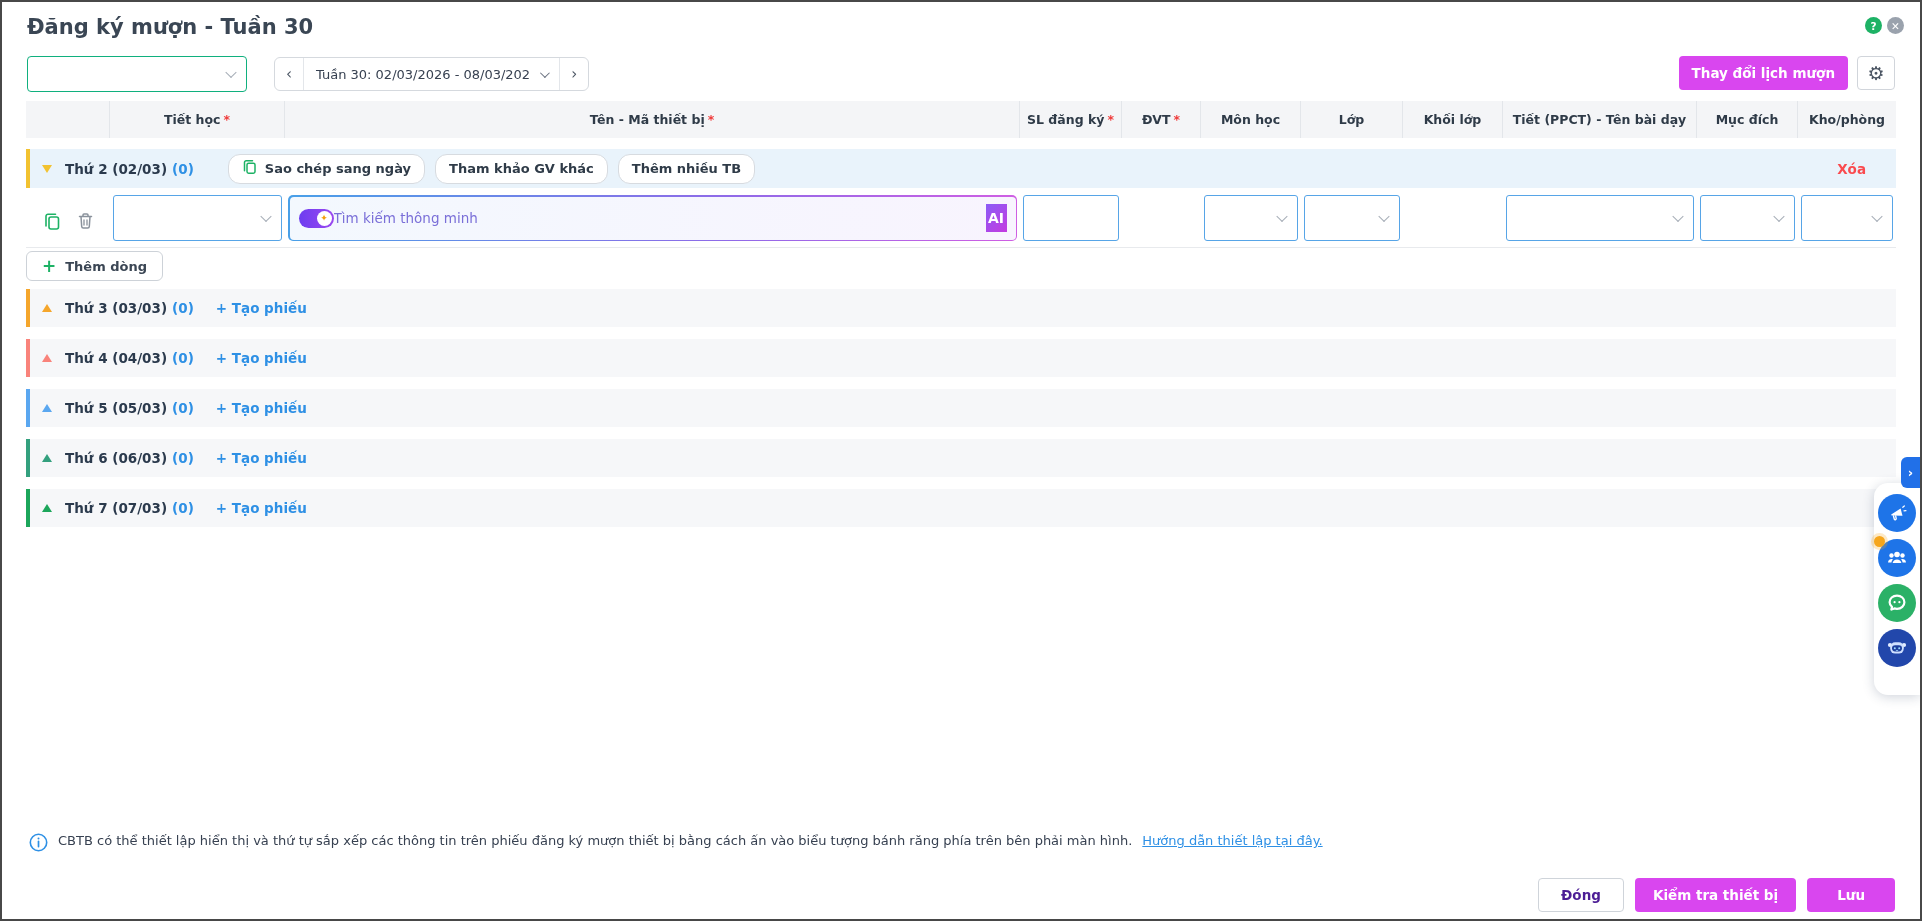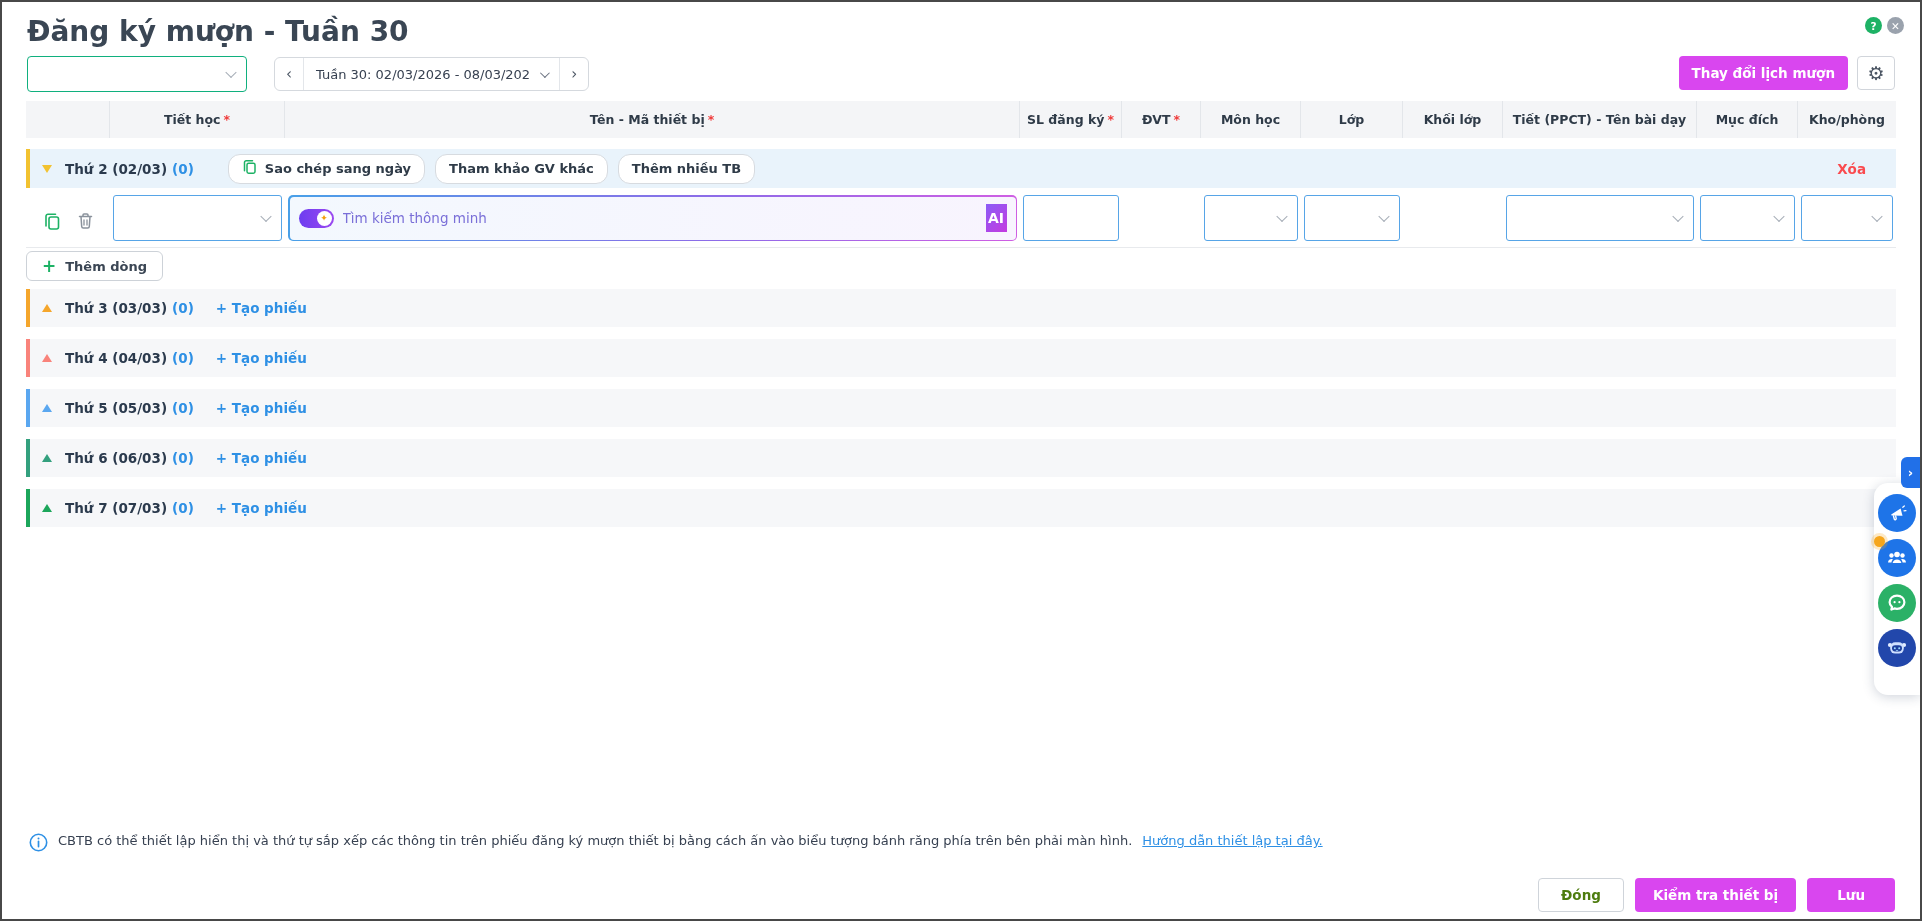--- a/index.html
+++ b/index.html
@@ -1,21 +1,21 @@
 <!DOCTYPE html>
 <html><head>
 <meta charset="utf-8">
 <style>
   * { margin:0; padding:0; box-sizing:border-box; }
   html,body { background:#fff; }
   body { font-family:"DejaVu Sans","Liberation Sans",sans-serif; color:#35414f; }
   .screen { position:relative; width:1922px; height:921px; background:#fff; border:2px solid #484848; overflow:hidden; }
 
   
-  .page-title { position:absolute; top:13px; left:25px; font-size:28px; font-weight:700; color:#3a4654; }
+  .page-title { position:absolute; top:13px; left:25px; font-size:21px; font-weight:700; color:#3a4654; }
   .win-icons { position:absolute; top:15px; right:16px; display:flex; gap:5px; }
   .circle-ic { width:17px; height:17px; border-radius:50%; color:#fff; font-size:10.5px; font-weight:700;
                display:flex; align-items:center; justify-content:center; cursor:pointer; }
   .help { background:#1db265; }
   .close { background:#9aa2ad; }
 
   
   .toolbar { position:absolute; top:54px; left:25px; right:25px; height:36px; }
   .teacher-select { position:absolute; left:0; top:0; width:220px; height:36px; background:#fff;
                     border:1.5px solid #10b07e; border-radius:4px; }
@@ -70,21 +70,21 @@
                font-family:inherit; font-size:13.5px; padding:0 8px; }
   .ai-wrap { height:46px; border-radius:5px; padding:1.5px;
              background:linear-gradient(90deg,#49a0e8,#8f6ae8 60%,#cf5ee3); }
   .ai-inner { display:flex; align-items:center; height:100%; border-radius:4px; padding:0 9px;
               background:linear-gradient(90deg,#f3f8fe,#f8f4fe); }
   .ai-toggle { position:relative; width:35px; height:19px; border-radius:10px; flex:0 0 auto;
                background:linear-gradient(90deg,#6d3df0,#9b49f0); cursor:pointer; }
   .ai-knob { position:absolute; right:2px; top:2px; width:15px; height:15px; border-radius:50%; background:#fff;
              display:flex; align-items:center; justify-content:center; font-size:9px; color:#f59e0b; }
   .ai-input { flex:1; border:none; outline:none; background:transparent; font-family:inherit;
-              font-size:13.5px; color:#5b4fd1; margin-left:9px; }
+              font-size:13.5px; color:#5b4fd1; }
   .ai-input::placeholder { color:#7a6fd8; opacity:1; }
   .ai-badge { flex:0 0 auto; width:21px; height:28px; border-radius:0; color:#fff; font-size:14px; font-weight:700;
               display:flex; align-items:center; justify-content:center;
               background:linear-gradient(135deg,#8b5cf6,#c43ae0); }
 
   .add-row-btn { position:absolute; top:249px; left:24px; height:30px; background:#fff; border:1px solid #cdd2d8;
                  border-radius:6px; display:flex; align-items:center; gap:9px; padding:0 15px; cursor:pointer;
                  font-family:inherit; }
   .plus { color:#1db265; font-size:17px; font-weight:700; line-height:1; }
   .add-row-label { font-size:13px; font-weight:700; color:#3b4654; }
@@ -102,21 +102,21 @@
   .fab-green { background:#2bb167; }
   .fab-navy { background:#2247ab; }
   .notif-dot { position:absolute; left:-4px; top:-3px; width:11px; height:11px; border-radius:50%;
                background:#f6a61c; box-shadow:0 0 0 3px rgba(246,166,28,.25); }
 
   
   .footer-info { position:absolute; left:27px; top:831px; display:flex; align-items:flex-start; gap:10px; }
   .info-text { font-size:13px; color:#374151; }
   .info-link { font-size:13px; color:#2e90e5; text-decoration:underline; cursor:pointer; }
   .footer-btns { position:absolute; right:25px; top:876px; display:flex; gap:11px; }
-  .btn-outline { height:34px; background:#fff; border:1px solid #cfd4da; border-radius:4px; color:#4d7c0f;
+  .btn-outline { height:34px; background:#fff; border:1px solid #cfd4da; border-radius:4px; color:#4c1d95;
                  font-size:13.5px; font-weight:600; padding:0 22px; cursor:pointer; font-family:inherit; }
   .footer-btns .btn-green { padding:0 18px; }
 </style>
 </head>
 <body>
 
 <div class="screen">
 
   <div class="page-title">Đăng ký mượn - Tuần 30</div>
   <div class="win-icons">

